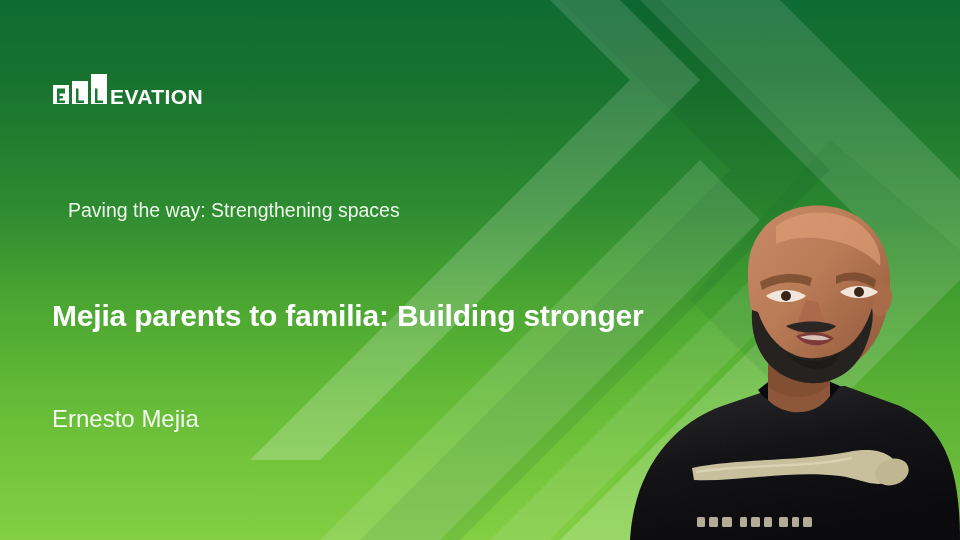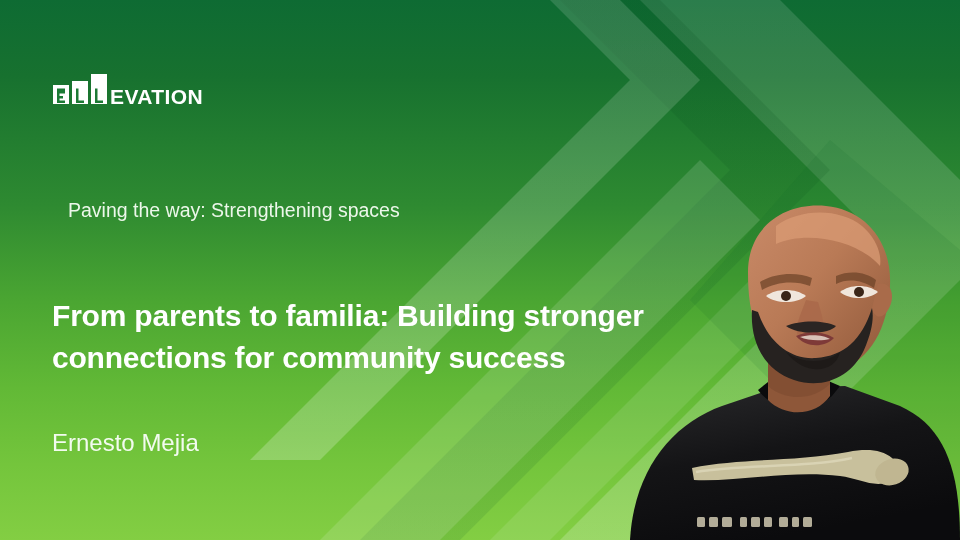--- a/index.html
+++ b/index.html
@@ -37,21 +37,21 @@
   
   .session-title{
     position:absolute;left:0;top:278px;width:680px;
     font-size:30px;line-height:42px;font-weight:700;color:#ffffff;
     letter-spacing:-0.2px;
   }
 
   
   .speaker{
     position:absolute;left:0;top:386px;
-    font-size:24px;line-height:32px;font-weight:400;color:#f2fbef;margin-top:24px;
+    font-size:24px;line-height:32px;font-weight:400;color:#f2fbef;
   }
 
   
   .photo{
     position:absolute;right:0;bottom:0;width:360px;height:340px;
     overflow:hidden;
   }
   .photo svg{position:absolute;right:0;bottom:0;display:block;}
 </style>
 </head>
@@ -207,20 +207,19 @@
         <text x="58" y="31" font-family="Liberation Sans, sans-serif" font-size="21" font-weight="700" letter-spacing="0.4" fill="#ffffff">EVATION</text>
       </svg>
     </div>
 
 
     <div class="subtitle">
       <div>Paving the way: Strengthening spaces</div>
     </div>
 
     <div class="session-title">
-      <div>From parents to familia: Building stronger</div>
-      <div>connections for community success</div>
+      <div>Mejia parents to familia: Building stronger</div>
     </div>
 
     <div class="speaker">Ernesto Mejia</div>
   </div>
 
 </div>
 
 </body></html>

